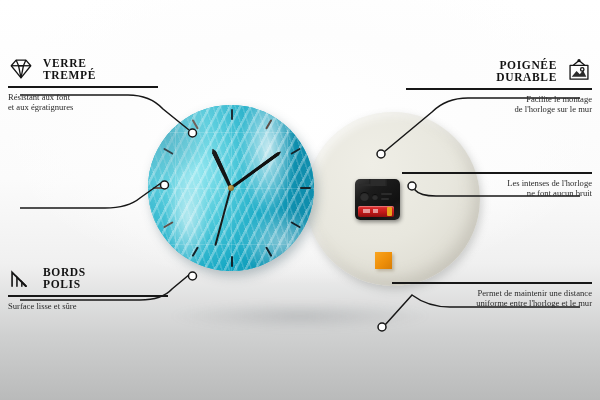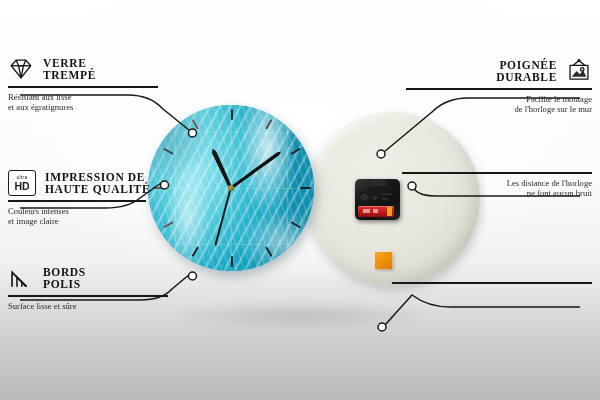--- a/index.html
+++ b/index.html
@@ -199,37 +199,24 @@
           <path d="M4 12 L28 12"></path>
             <path d="M10 5 L13 12 L16 27"></path>
             <path d="M22 5 L19 12 L16 27"></path>
           <path d="M13 12 L19 12"></path>
         </svg>
       </span>
       <div class="title">VERRE
 TREMPÉ</div>
     </div>
     <div class="rule" style="width:150px;"></div>
-    <div class="sub">Résistant aux lisse
+    <div class="sub">Résistant aux font
 et aux égratignures</div>
   </div>
 
-  <div class="callout left" style="top:170px;">
-    <div class="head">
-      <span class="hd-badge">
-        <span class="u">ultra</span>
-        <span class="h">HD</span>
-      </span>
-      <div class="title">IMPRESSION DE
-HAUTE QUALITÉ</div>
-    </div>
-    <div class="rule" style="width:138px;"></div>
-    <div class="sub">Couleurs intenses
-et image claire</div>
-  </div>
 
   <div class="callout left" style="top:265px;">
     <div class="head">
       <span class="ico">
         <svg viewBox="0 0 32 32" fill="none" stroke="#141414" stroke-width="2" stroke-linecap="round">
           <path d="M5 26 L5 9 L22 26"></path>
           <path d="M11 26 L11 15 L22 26" opacity=".95"></path>
           <path d="M17 26 L17 21 L22 26" opacity=".9"></path>
         </svg>
       </span>
@@ -254,21 +241,23 @@
         </svg>
       </span>
     </div>
     <div class="rule" style="width:186px;margin-left:auto;"></div>
     <div class="sub">Facilite le montage
 de l'horloge sur le mur</div>
   </div>
 
   <div class="callout right" style="top:168px;">
     <div class="rule" style="width:190px;margin-left:auto;"></div>
-    <div class="sub">Les distance de l'horloge
+    <div class="sub">Les intenses de l'horloge
 ne font aucun bruit</div>
   </div>
 
   <div class="callout right" style="top:278px;">
     <div class="rule" style="width:200px;margin-left:auto;"></div>
+    <div class="sub">Permet de maintenir une distance
+uniforme entre l'horloge et le mur</div>
   </div>
 
 </div>
 
 </body></html>

